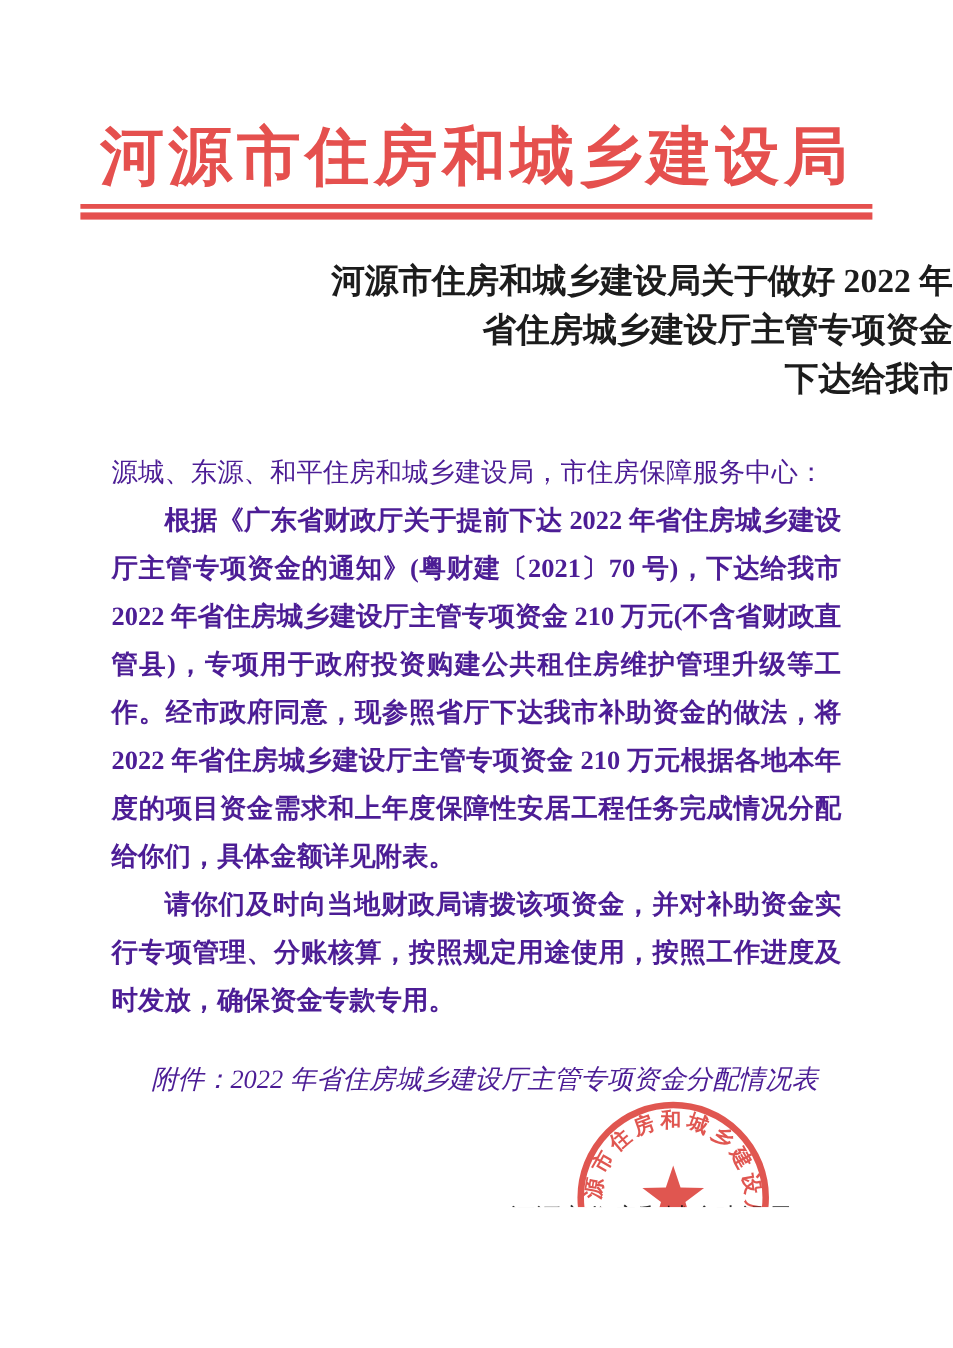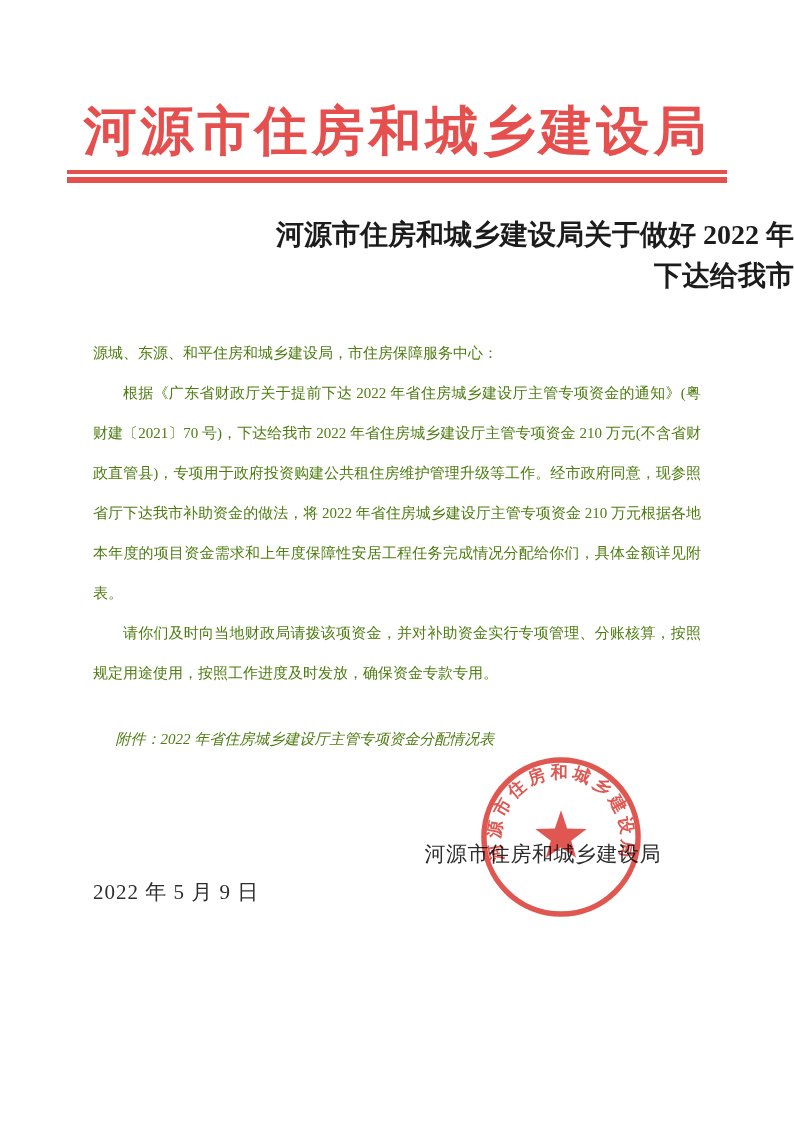--- a/index.html
+++ b/index.html
@@ -38,27 +38,27 @@
     font-weight: bold;
     color: #1c1c1c;
     font-size: 28px;
     line-height: 41px;
   }
 
   
   .doc-body {
     width: 608px;
     margin: 37px auto 0;
-    font-size: 15px;
+    font-size: 22px;
     line-height: 40px;
-    color: #4d7c0f;
+    color: #4c1d95;
     text-align: justify;
   }
   .salutation { text-indent: 0; }
-  .doc-body p.para { text-indent: 2em; }
+  .doc-body p.para { text-indent: 2em; font-weight: bold; }
   .attachment {
     margin-top: 26px;
     text-indent: 1.5em;
     font-style: italic;
   }
 
   
   .signoff {
     position: relative;
     width: 608px;
@@ -96,20 +96,21 @@
 
   <div class="letterhead">河源市住房和城乡建设局</div>
 
   <div class="rule-wrap">
     <div class="rule-thin"></div>
     <div class="rule-thick"></div>
   </div>
 
   <div class="notice-title">
     <div>河源市住房和城乡建设局关于做好 2022 年</div>
+    <div>省住房城乡建设厅主管专项资金</div>
     <div>下达给我市</div>
   </div>
 
   <div class="doc-body">
     <p class="salutation">源城、东源、和平住房和城乡建设局，市住房保障服务中心：</p>
     <p class="para">根据《广东省财政厅关于提前下达 2022 年省住房城乡建设厅主管专项资金的通知》(粤财建〔2021〕70 号)，下达给我市 2022 年省住房城乡建设厅主管专项资金 210 万元(不含省财政直管县)，专项用于政府投资购建公共租住房维护管理升级等工作。经市政府同意，现参照省厅下达我市补助资金的做法，将 2022 年省住房城乡建设厅主管专项资金 210 万元根据各地本年度的项目资金需求和上年度保障性安居工程任务完成情况分配给你们，具体金额详见附表。</p>
     <p class="para">请你们及时向当地财政局请拨该项资金，并对补助资金实行专项管理、分账核算，按照规定用途使用，按照工作进度及时发放，确保资金专款专用。</p>
     <p class="attachment">附件：2022 年省住房城乡建设厅主管专项资金分配情况表</p>
   </div>
 

